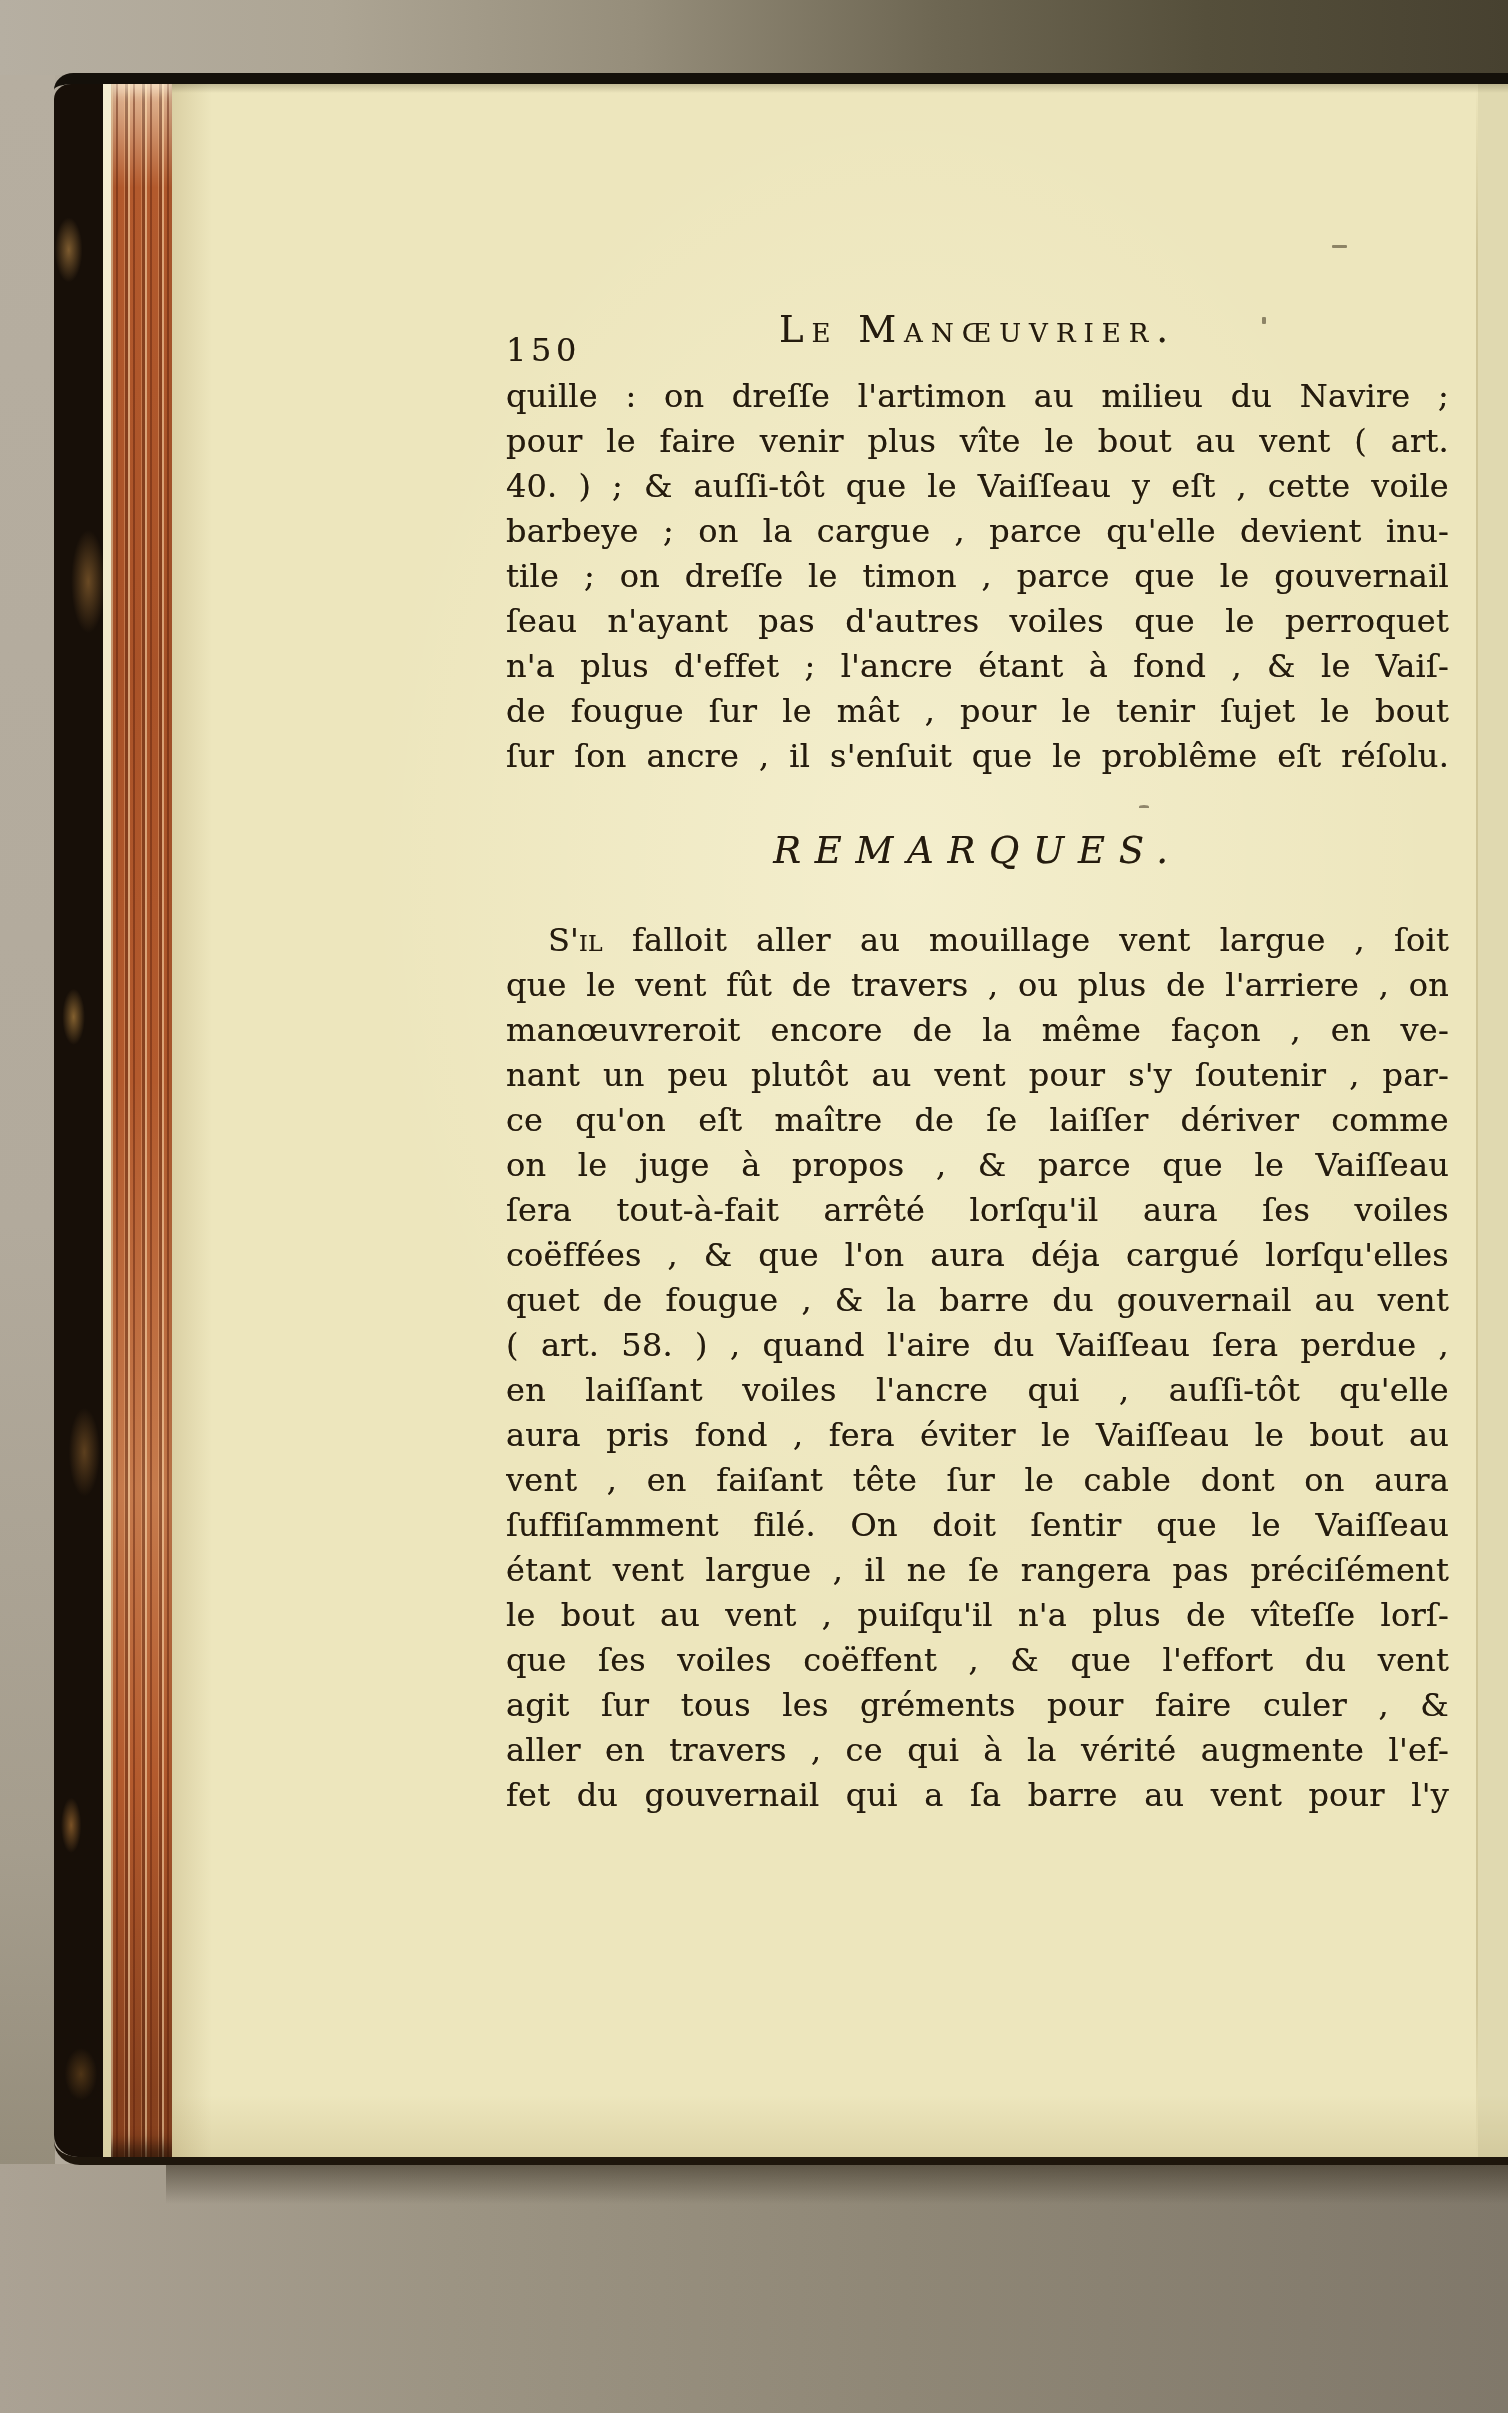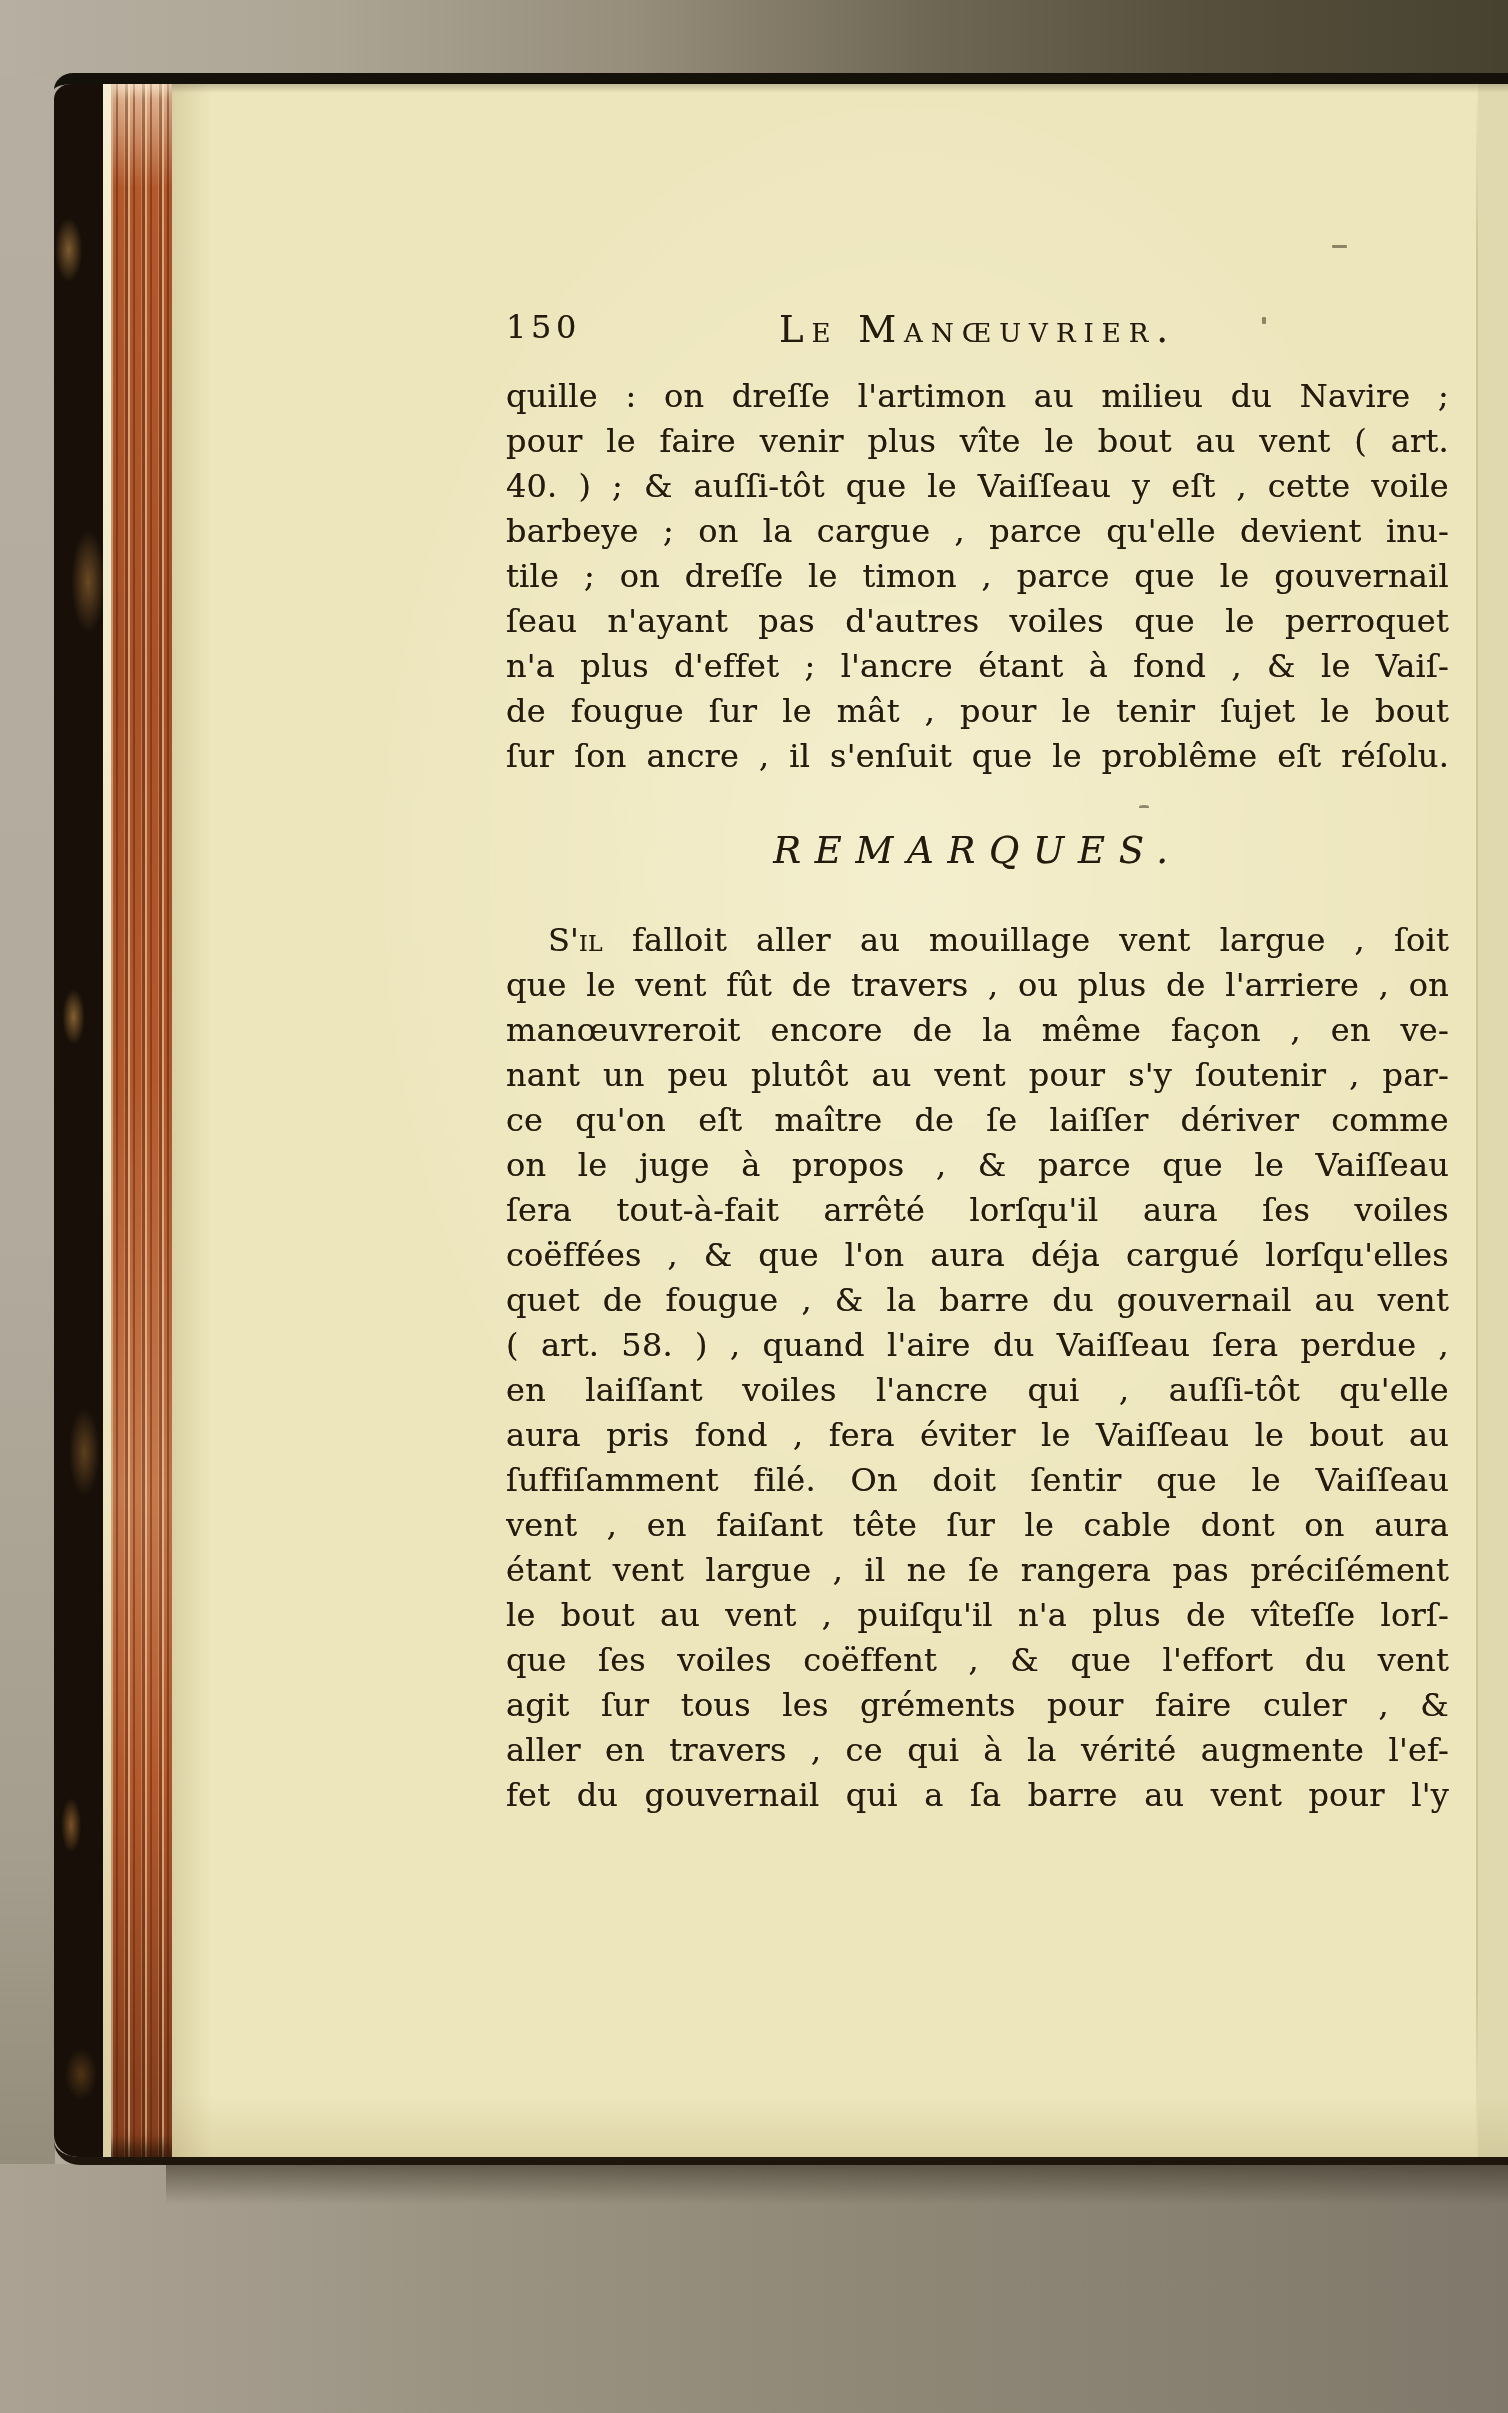--- a/index.html
+++ b/index.html
@@ -81,21 +81,21 @@
   }
   .text-block{
     position:absolute;left:334px;top:0;width:943px;
     color:#241b0e;
     text-shadow:0 0 0.6px rgba(35,24,8,.55);
   }
   .page-header{
     position:relative;margin-top:218px;height:63px;
   }
   .page-number{
-    position:absolute;left:0;top:6px;
+    position:absolute;left:0;top:29px;
     font-size:32px;letter-spacing:4.6px;text-align:right;
   }
   .running-title{
     text-align:center;
     font-variant:small-caps;
     font-size:37px;letter-spacing:8px;
     padding-top:5.7px;
   }
   .para .line, .line{
     font-size:32px;line-height:45px;height:45px;overflow:hidden;
@@ -167,22 +167,22 @@
             <div class="line">manœuvreroit encore de la même façon , en ve-</div>
             <div class="line">nant un peu plutôt au vent pour s'y ſoutenir , par-</div>
             <div class="line">ce qu'on eſt maître de ſe laiſſer dériver comme</div>
             <div class="line">on le juge à propos , &amp; parce que le Vaiſſeau</div>
             <div class="line">ſera tout-à-fait arrêté lorſqu'il aura ſes voiles</div>
             <div class="line">coëffées , &amp; que l'on aura déja cargué lorſqu'elles</div>
             <div class="line">quet de fougue , &amp; la barre du gouvernail au vent</div>
             <div class="line">( art. 58. ) , quand l'aire du Vaiſſeau ſera perdue ,</div>
             <div class="line">en laiſſant voiles l'ancre qui , auſſi-tôt qu'elle</div>
             <div class="line">aura pris fond , fera éviter le Vaiſſeau le bout au</div>
+            <div class="line">vent , en faiſant tête ſur le cable dont on aura</div>
             <div class="line">ſuffiſamment filé. On doit ſentir que le Vaiſſeau</div>
-            <div class="line">vent , en faiſant tête ſur le cable dont on aura</div>
             <div class="line">étant vent largue , il ne ſe rangera pas préciſément</div>
             <div class="line">le bout au vent , puiſqu'il n'a plus de vîteſſe lorſ-</div>
             <div class="line">que ſes voiles coëffent , &amp; que l'effort du vent</div>
             <div class="line">agit ſur tous les gréments pour faire culer , &amp;</div>
             <div class="line">aller en travers , ce qui à la vérité augmente l'ef-</div>
             <div class="line">fet du gouvernail qui a ſa barre au vent pour l'y</div>
           </div>
       </div>
 
     </div>

